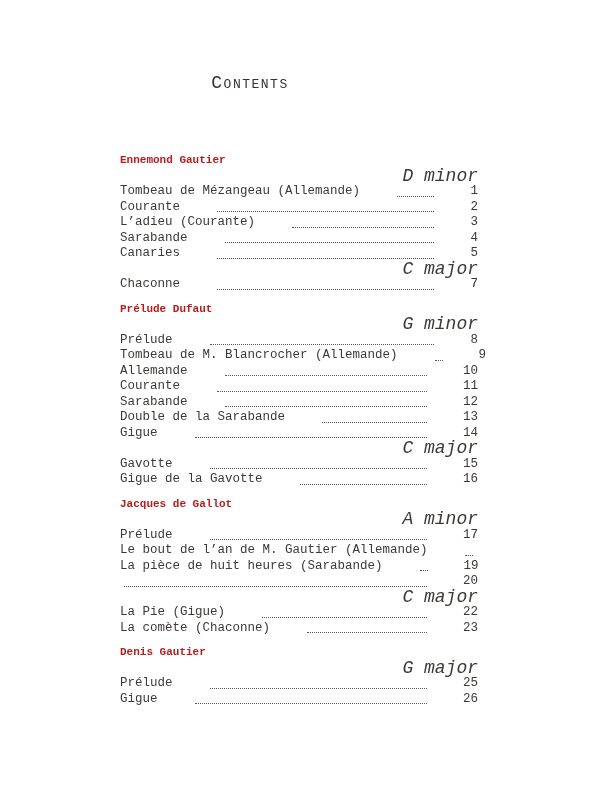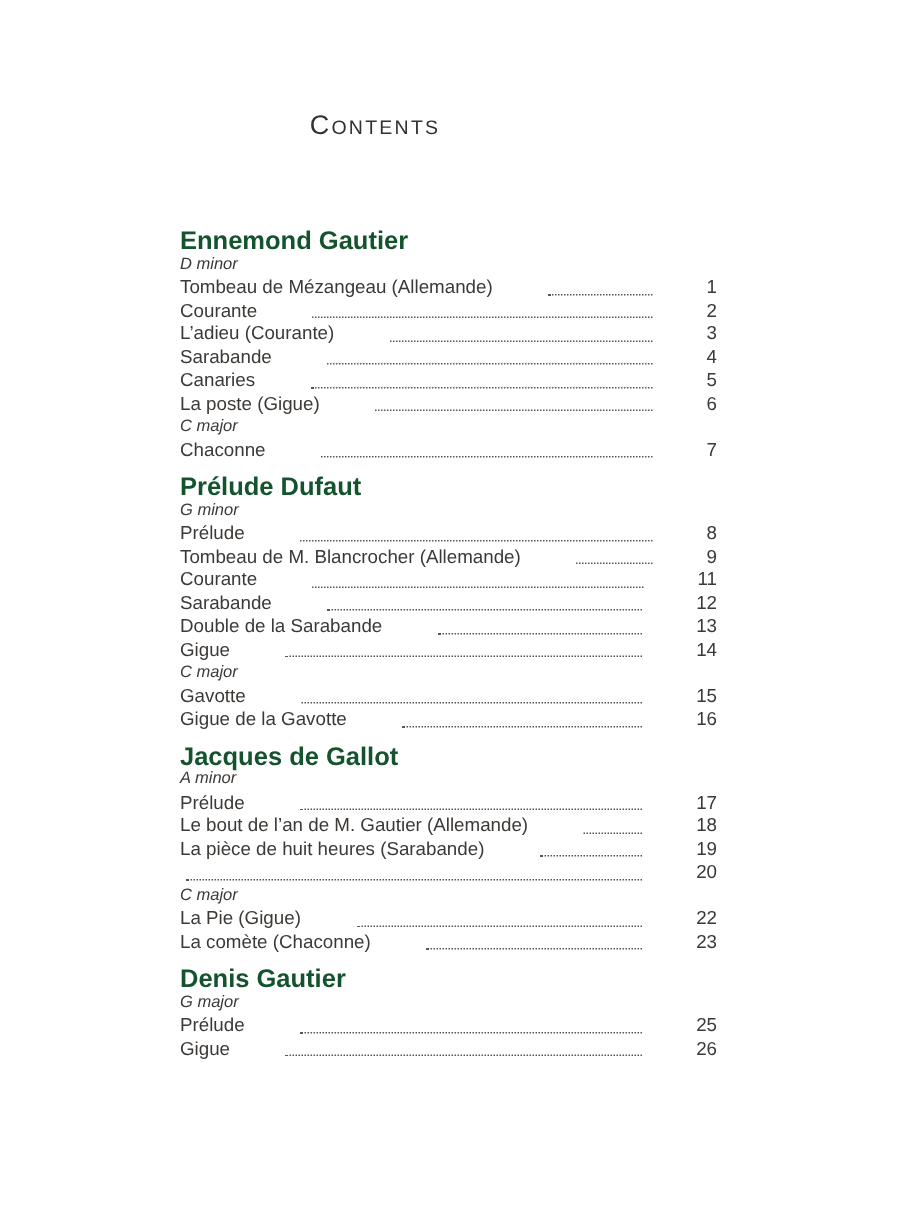--- a/index.html
+++ b/index.html
@@ -5,21 +5,21 @@
   html, body {
     margin: 0;
     padding: 0;
     background: #ffffff;
   }
   .page {
     position: relative;
     width: 500px;
     height: 808px;
     background: #ffffff;
-    font-family: Liberation Sans, sans-serif;
+    font-family: Liberation Mono, monospace;
     color: #3c3936;
     overflow: hidden;
     box-sizing: border-box;
     padding-top: 73px;
   }
   .title {
     margin: 0;
     text-align: center;
     font-size: 18px;
     font-weight: normal;
@@ -31,28 +31,29 @@
   .toc {
     margin-top: 60px;
     margin-left: 120px;
     width: 358px;
   }
   .toc-section + .toc-section {
     margin-top: 9px;
   }
   .composer {
     font-weight: bold;
-    font-size: 17px;
+    font-size: 11px;
     line-height: 15.5px;
-    color: #14532d;
+    color: #b91c1c;
   }
   .key-line {
     font-style: italic;
-    font-size: 11px;
+    font-size: 18px;
     line-height: 15.5px;
+    text-align: right;
   }
   .entry {
     display: flex;
     align-items: flex-end;
     font-size: 12.5px;
     line-height: 15.5px;
     gap: 33px;
   }
   .entry .etitle {
     white-space: nowrap;
@@ -97,44 +98,44 @@
         <div class="entry">
           <span class="etitle">Sarabande</span>
           <span class="dots"></span>
           <span class="pnum">4</span>
         </div>
         <div class="entry">
           <span class="etitle">Canaries</span>
           <span class="dots"></span>
           <span class="pnum">5</span>
         </div>
-        <div class="entry">
-          <span class="etitle">La poste (Gigue)</span>
-          <span class="dots"></span>
-          <span class="pnum">6</span>
-        </div>
         <div class="key-line">C major</div>
         <div class="entry">
           <span class="etitle">Chaconne</span>
           <span class="dots"></span>
           <span class="pnum">7</span>
         </div>
       </div>
       <div class="toc-section">
         <div class="composer">Prélude Dufaut</div>
         <div class="key-line">G minor</div>
         <div class="entry">
           <span class="etitle">Prélude</span>
           <span class="dots"></span>
           <span class="pnum">8</span>
         </div>
         <div class="entry">
           <span class="etitle">Tombeau de M. Blancrocher (Allemande)</span>
           <span class="dots"></span>
           <span class="pnum">9</span>
+        </div>
+        <div class="entry">
+          <span class="etitle">Allemande</span>
+          <span class="dots"></span>
+          <span class="pnum">10</span>
         </div>
         <div class="entry">
           <span class="etitle">Courante</span>
           <span class="dots"></span>
           <span class="pnum">11</span>
         </div>
         <div class="entry">
           <span class="etitle">Sarabande</span>
           <span class="dots"></span>
           <span class="pnum">12</span>

